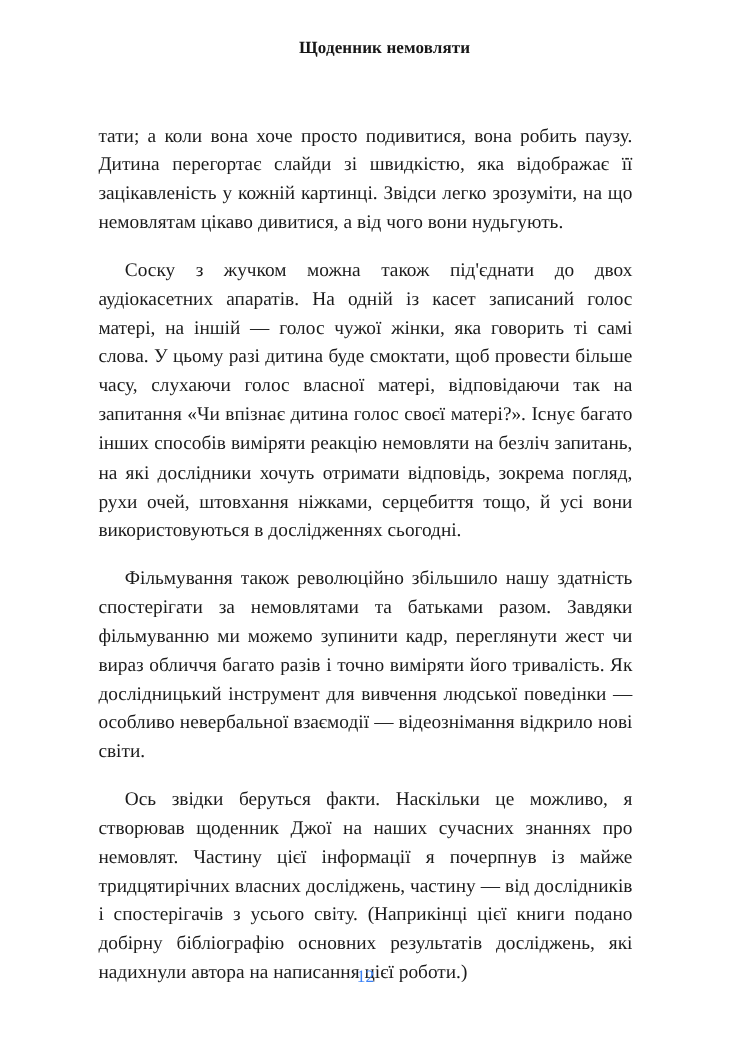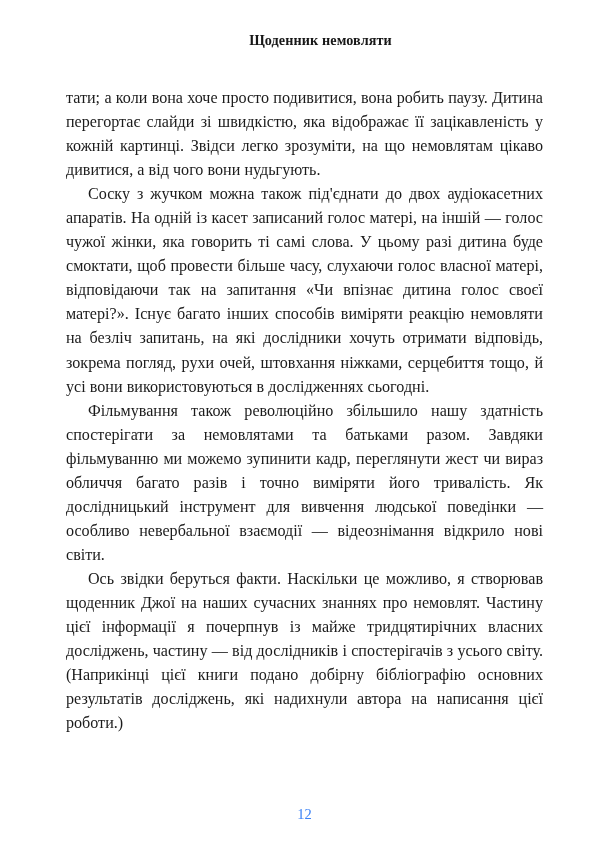--- a/index.html
+++ b/index.html
@@ -32,21 +32,21 @@
     letter-spacing: 0.1px;
     color: #171717;
   }
   .text-block {
     position: absolute;
     top: 86px;
     left: 66px;
     width: 477px;
   }
   .para {
-    margin: 0;
+    margin: 16px;
     font-size: 16.1px;
     line-height: 24.05px;
     text-align: justify;
     text-justify: inter-word;
     text-indent: 22px;
     color: #1b1b1b;
     word-spacing: 0.1px;
     -webkit-hyphens: none;
     hyphens: none;
   }

